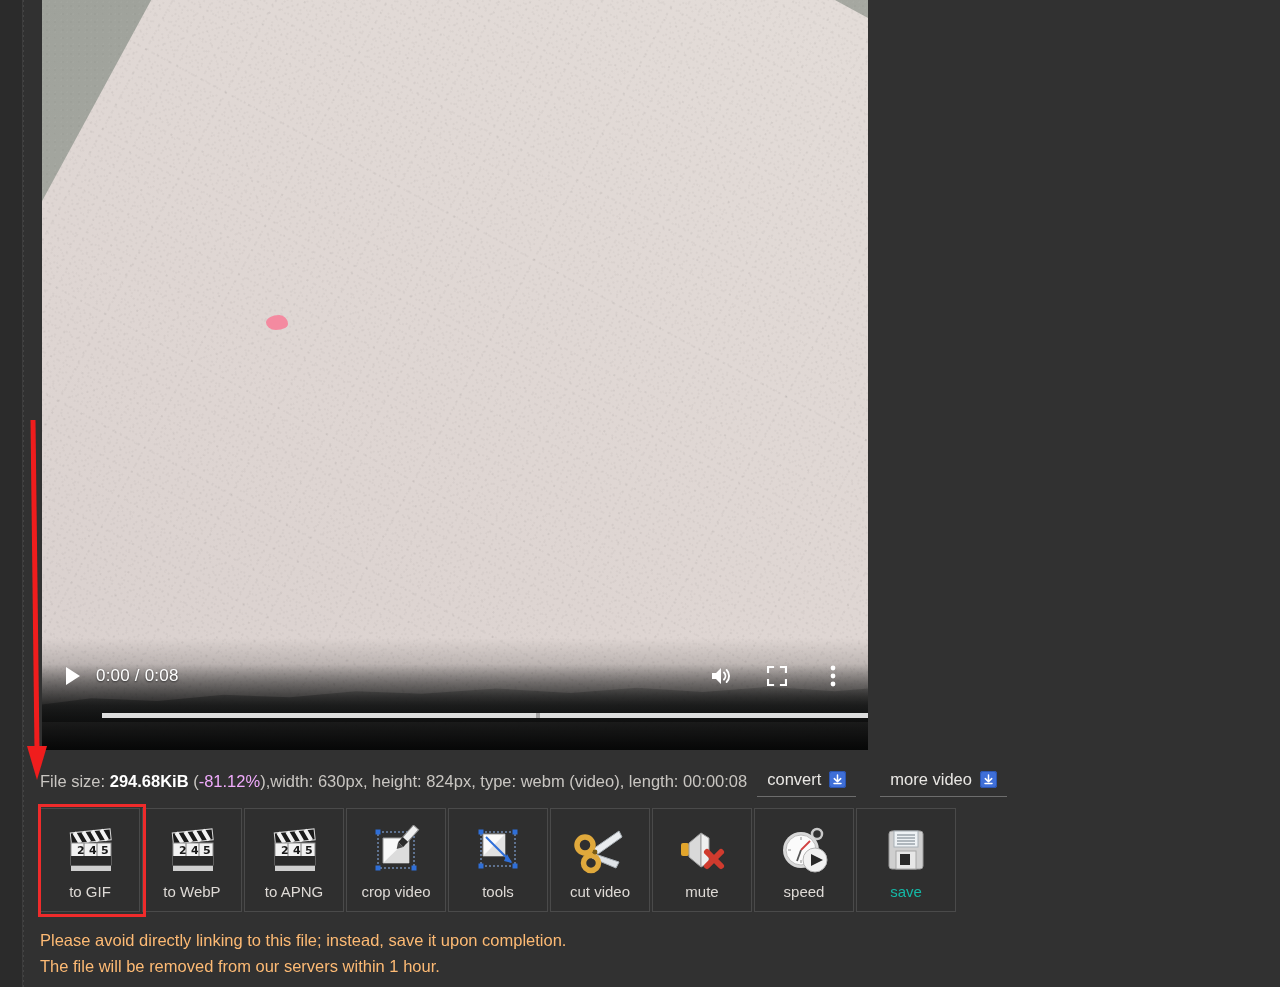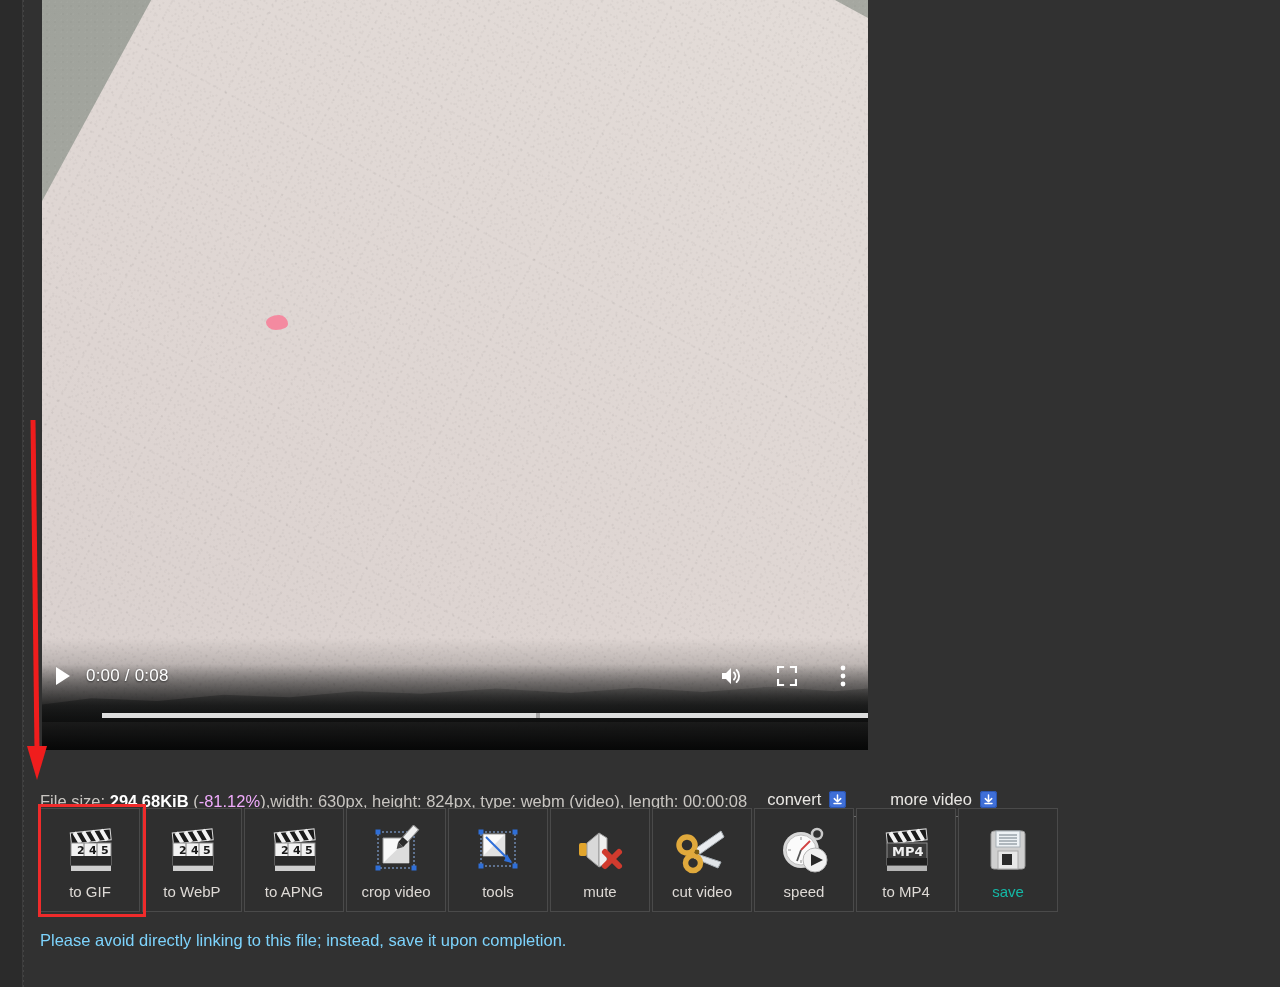--- a/index.html
+++ b/index.html
@@ -156,21 +156,21 @@
   }
 
   
   .controls-grad {
     position:absolute; left:0; bottom:0; width: 826px; height: 112px;
     background: linear-gradient(180deg, rgba(0,0,0,0) 0%, rgba(0,0,0,.25) 40%, rgba(0,0,0,.45) 100%);
     pointer-events:none;
   }
   .ctl-row {
     position: absolute; left: 0; bottom: 54px; width: 826px; height: 40px;
-    display: flex; align-items: center; padding: 0 8px;
+    display: flex; align-items: center; padding: 0 18px;
   }
   .play-btn {
     width: 26px; height: 26px; display:flex; align-items:center; justify-content:center;
     cursor: pointer; margin-right: 10px;
   }
   .play-tri {
     width:0; height:0; border-left: 14px solid #fff;
     border-top: 9px solid transparent; border-bottom: 9px solid transparent;
   }
   .time-text {
@@ -193,21 +193,21 @@
     position:absolute; top:0; width:2px; height:5px; background: rgba(120,120,120,.55);
   }
 
   
   .red-arrow { position: absolute; left: 18px; top: 420px; width: 40px; height: 360px; }
 
   
   .fileinfo {
     position: absolute; left: 40px; top: 765px;
     display: flex; align-items: center; gap: 0;
-    font-size: 16.5px; color: #c9c6c2; white-space: nowrap; margin-top: 20px;
+    font-size: 16.5px; color: #c9c6c2; white-space: nowrap;
   }
   .fileinfo b { color: #ffffff; font-weight: bold; }
   .pct { color: #f0abfc; }
   .pill {
     margin-left: 10px;
     display: inline-flex; align-items: center; gap: 8px;
     padding: 5px 10px 7px;
     border-bottom: 1px solid #6d6d6d;
     color: #e9e7e4; font-size: 16.5px; cursor: pointer;
   }
@@ -238,21 +238,21 @@
   .tool .lbl.green { color: #14b8a6; }
   .sel-box {
     position: absolute; left: 38px; top: 804px;
     width: 108px; height: 113px;
     border: 3px solid #ef2b2b; pointer-events: none;
   }
 
   
   .notes {
     position: absolute; left: 40px; top: 927px;
-    font-size: 16.5px; color: #7dd3fc; line-height: 26px;
+    font-size: 16.5px; color: #fdba74; line-height: 26px;
   }
 
   
   .watermark {
     position: absolute; right: 16px; top: 922px;
     display: flex; align-items: center; gap: 10px;
     opacity: .55;
   }
   .wm-text {
     color: #d8d8d8; font-size: 30px; letter-spacing: 2px;
@@ -507,78 +507,63 @@
         </svg>
       </span>
       <span class="lbl">tools</span>
     </div>
 
 
 
     <div class="tool">
       <span class="glyph">
         <svg width="54" height="50" viewBox="0 0 54 50">
+          <path d="M20 24 L46 6 L49 12 L25 29 Z" fill="#e9ecef" stroke="#a9b0b6"></path>
+          <path d="M22 29 L46 37 L43 43 L19 33 Z" fill="#dfe3e7" stroke="#a9b0b6"></path>
+          <circle cx="12" cy="20" r="8" fill="none" stroke="#e0a93c" stroke-width="5.5"></circle>
+          <circle cx="18" cy="38" r="7.5" fill="none" stroke="#e0a93c" stroke-width="5.5"></circle>
+          <circle cx="22" cy="27" r="2.4" fill="#7a5c14"></circle>
+        </svg>
+      </span>
+      <span class="lbl">cut video</span>
+    </div>
+
+    <div class="tool">
+      <span class="glyph">
+        <svg width="54" height="50" viewBox="0 0 54 50">
           <rect x="6" y="18" width="8" height="13" rx="2" fill="#e2a52c"></rect>
           <path d="M14 18 L26 8 L26 42 L14 32 Z" fill="#d9d9d9" stroke="#9a9a9a"></path>
           <path d="M26 8 L34 13 L34 38 L26 42 Z" fill="#efefef" stroke="#9a9a9a"></path>
           <g stroke="#d03b2e" stroke-width="6" stroke-linecap="round">
             <path d="M32 27 L46 41"></path>
             <path d="M46 27 L32 41"></path>
           </g>
         </svg>
       </span>
       <span class="lbl">mute</span>
     </div>
 
     <div class="tool">
       <span class="glyph">
         <svg width="54" height="50" viewBox="0 0 54 50">
-          <path d="M20 24 L46 6 L49 12 L25 29 Z" fill="#e9ecef" stroke="#a9b0b6"></path>
-          <path d="M22 29 L46 37 L43 43 L19 33 Z" fill="#dfe3e7" stroke="#a9b0b6"></path>
-          <circle cx="12" cy="20" r="8" fill="none" stroke="#e0a93c" stroke-width="5.5"></circle>
-          <circle cx="18" cy="38" r="7.5" fill="none" stroke="#e0a93c" stroke-width="5.5"></circle>
-          <circle cx="22" cy="27" r="2.4" fill="#7a5c14"></circle>
-        </svg>
-      </span>
-      <span class="lbl">cut video</span>
-    </div>
-
-    <div class="tool">
-      <span class="glyph">
-        <svg width="54" height="50" viewBox="0 0 54 50">
           <circle cx="40" cy="9" r="5" fill="none" stroke="#c9c9c9" stroke-width="2.5"></circle>
           <circle cx="24" cy="25" r="18" fill="#d8d8d8"></circle>
           <circle cx="24" cy="25" r="15" fill="#fbfbfb" stroke="#bdbdbd"></circle>
           <g stroke="#8d8d8d" stroke-width="1">
             <path d="M24 12 V15 M24 35 V38 M11 25 H14 M34 25 H37"></path>
           </g>
           <path d="M24 25 L33 16" stroke="#d04040" stroke-width="1.8"></path>
           <path d="M24 25 L20 36" stroke="#555" stroke-width="1.8"></path>
           <circle cx="38" cy="35" r="12" fill="#f2f2f2" stroke="#b5b5b5"></circle>
           <path d="M34 29 L46 35 L34 41 Z" fill="#2a2a2a"></path>
         </svg>
       </span>
       <span class="lbl">speed</span>
     </div>
 
-    <div class="tool">
-      <span class="glyph">
-        <svg width="54" height="50" viewBox="0 0 54 50">
-          <g transform="rotate(-6 27 14)">
-            <rect x="8" y="6" width="40" height="11" fill="#1b1b1b" stroke="#d9d9d9" stroke-width="1"></rect>
-            <path d="M12 6 L17 17 M21 6 L26 17 M30 6 L35 17 M39 6 L44 17" stroke="#f2f2f2" stroke-width="4"></path>
-          </g>
-          <rect x="8" y="18" width="40" height="22" fill="#3a3a3a" stroke="#8d8d8d"></rect>
-          <rect x="8" y="33" width="40" height="7" fill="#202020"></rect>
-          <text x="13" y="31" font-family="DejaVu Sans" font-size="13" font-weight="bold" fill="#f0f0f0">MP4</text>
-          <rect x="8" y="41" width="40" height="5" fill="#b5b5b5"></rect>
-        </svg>
-      </span>
-      <span class="lbl">to MP4</span>
-    </div>
 
     <div class="tool">
       <span class="glyph">
         <svg width="54" height="50" viewBox="0 0 54 50">
           <rect x="10" y="6" width="34" height="38" rx="3" fill="#cfcfcf" stroke="#9a9a9a"></rect>
           <rect x="15" y="6" width="24" height="16" fill="#eef2f5" stroke="#a8b0b6"></rect>
           <g stroke="#9aa4ab" stroke-width="1.4">
             <path d="M18 10 H36 M18 13 H36 M18 16 H36 M18 19 H36"></path>
           </g>
           <rect x="17" y="26" width="20" height="18" fill="#e7e7e7" stroke="#a8a8a8"></rect>
@@ -586,16 +571,17 @@
         </svg>
       </span>
       <span class="lbl green">save</span>
     </div>
   </div>
 
   <div class="sel-box"></div>
 
   <div class="notes">
     <div>Please avoid directly linking to this file; instead, save it upon completion.</div>
+    <div>The file will be removed from our servers within 1 hour.</div>
   </div>
 
 
 </div>
 
 </body></html>

